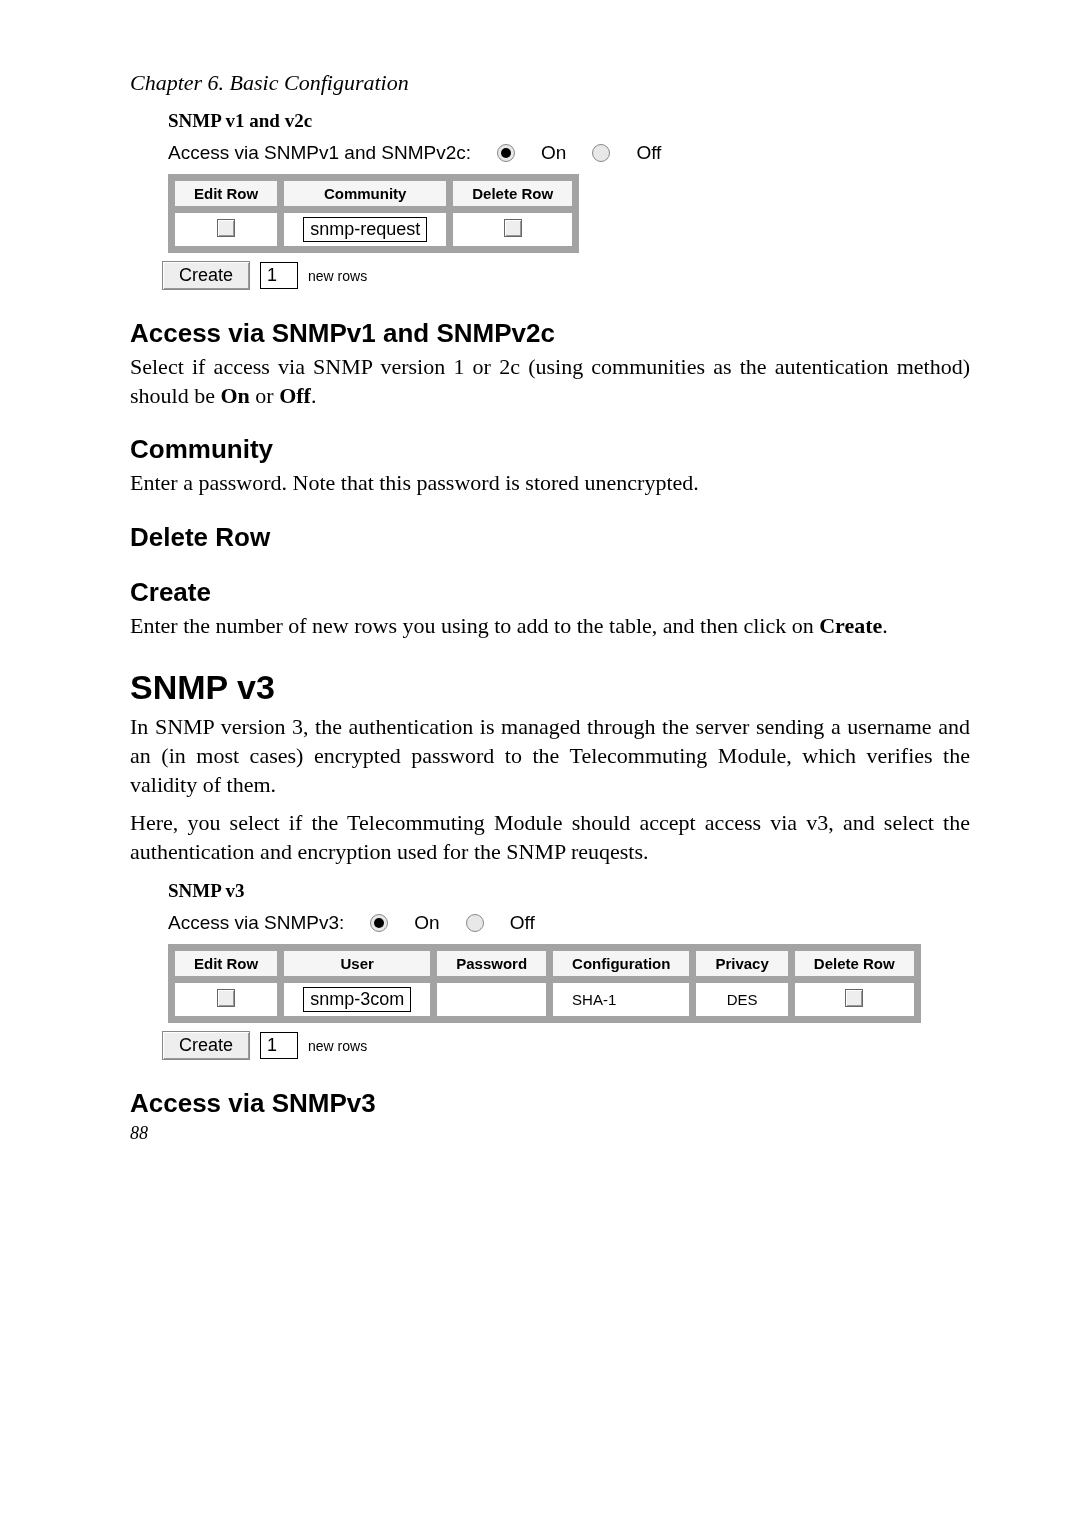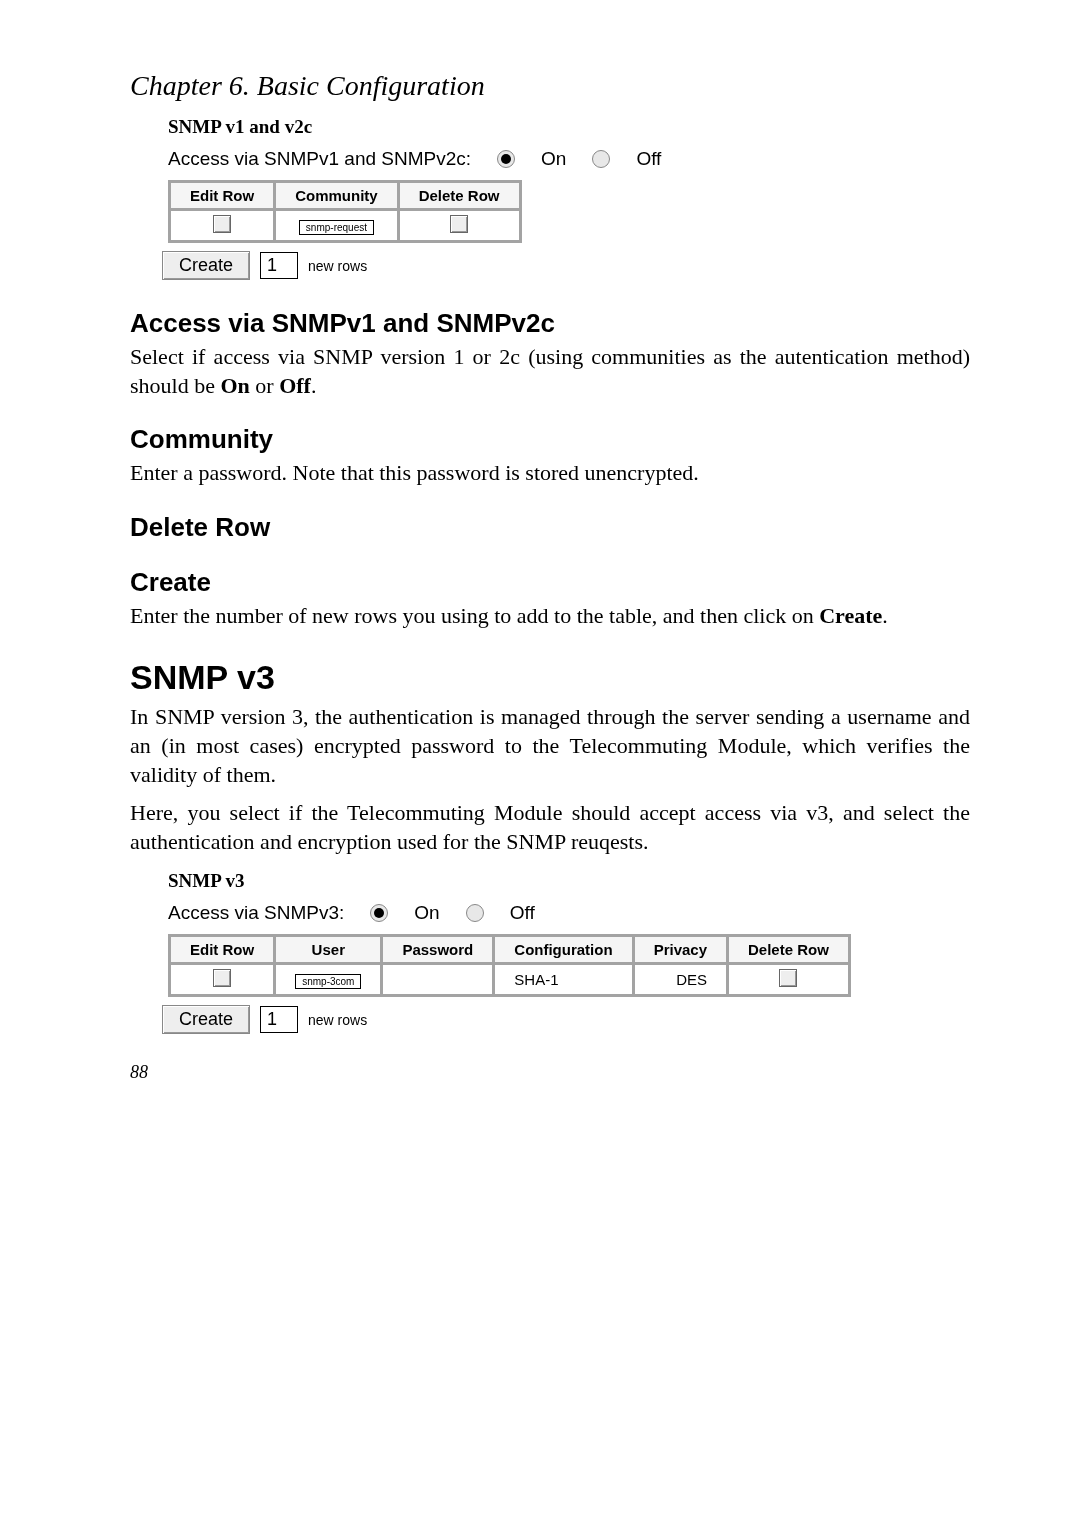--- a/index.html
+++ b/index.html
@@ -8,21 +8,21 @@
     background: #ffffff;
     font-family: "Times New Roman", Times, serif;
     color: #000;
     width: 1080px;
   }
   .page {
     padding: 70px 110px 60px 130px;
   }
   .chapter-header {
     font-style: italic;
-    font-size: 28px;
+    font-size: 22px;
     margin-bottom: 8px;
   }
   .screenshot {
     border: none;
     margin: 14px 0 28px 28px;
     font-family: Verdana, Arial, sans-serif;
     color: #000;
     width: fit-content;
   }
   .panel-title {
@@ -54,36 +54,36 @@
     position: absolute;
     top: 3px; left: 3px; right: 3px; bottom: 3px;
     background: #000;
     border-radius: 50%;
   }
   table.snmp {
     border-collapse: collapse;
     margin: 0 0 8px 10px;
   }
   table.snmp th, table.snmp td {
-    border: 3px solid #a3a3a3;
+    border: 7px solid #a3a3a3;
     padding: 4px 19px;
     font-size: 15px;
     text-align: center;
     background: #fff;
   }
   table.snmp th {
     font-weight: bold;
     background: #f5f5f5;
     white-space: nowrap;
   }
   .cell-field {
     border: 1px solid #000;
     padding: 1px 6px;
     background: #fff;
-    font-size: 10px;
+    font-size: 18px;
     display: inline-block;
     min-width: 50px;
     text-align: left;
     white-space: nowrap;
   }
   .checkbox {
     display: inline-block;
     width: 16px;
     height: 16px;
     border: 1px solid #666;
@@ -212,27 +212,28 @@
         <th>Password</th>
         <th>Configuration</th>
         <th>Privacy</th>
         <th>Delete Row</th>
       </tr>
       <tr>
         <td><span class="checkbox"></span></td>
         <td><span class="cell-field">snmp-3com</span></td>
         <td><span></span></td>
         <td style="text-align:left">SHA-1</td>
-        <td style="text-align:right">DES</td>
+        <td style="text-align:center">DES</td>
         <td><span class="checkbox"></span></td>
       </tr>
     </tbody>
       </table>
     <div class="create-row">
       <button class="btn">Create</button>
       <span class="num-input">1</span>
       <span class="new-rows-label">new rows</span>
     </div>
   </div>
 
+  <h2 class="section">Access via SNMPv3</h2>
 
   <div class="page-number">88</div>
 </div>
 
 </body></html>

